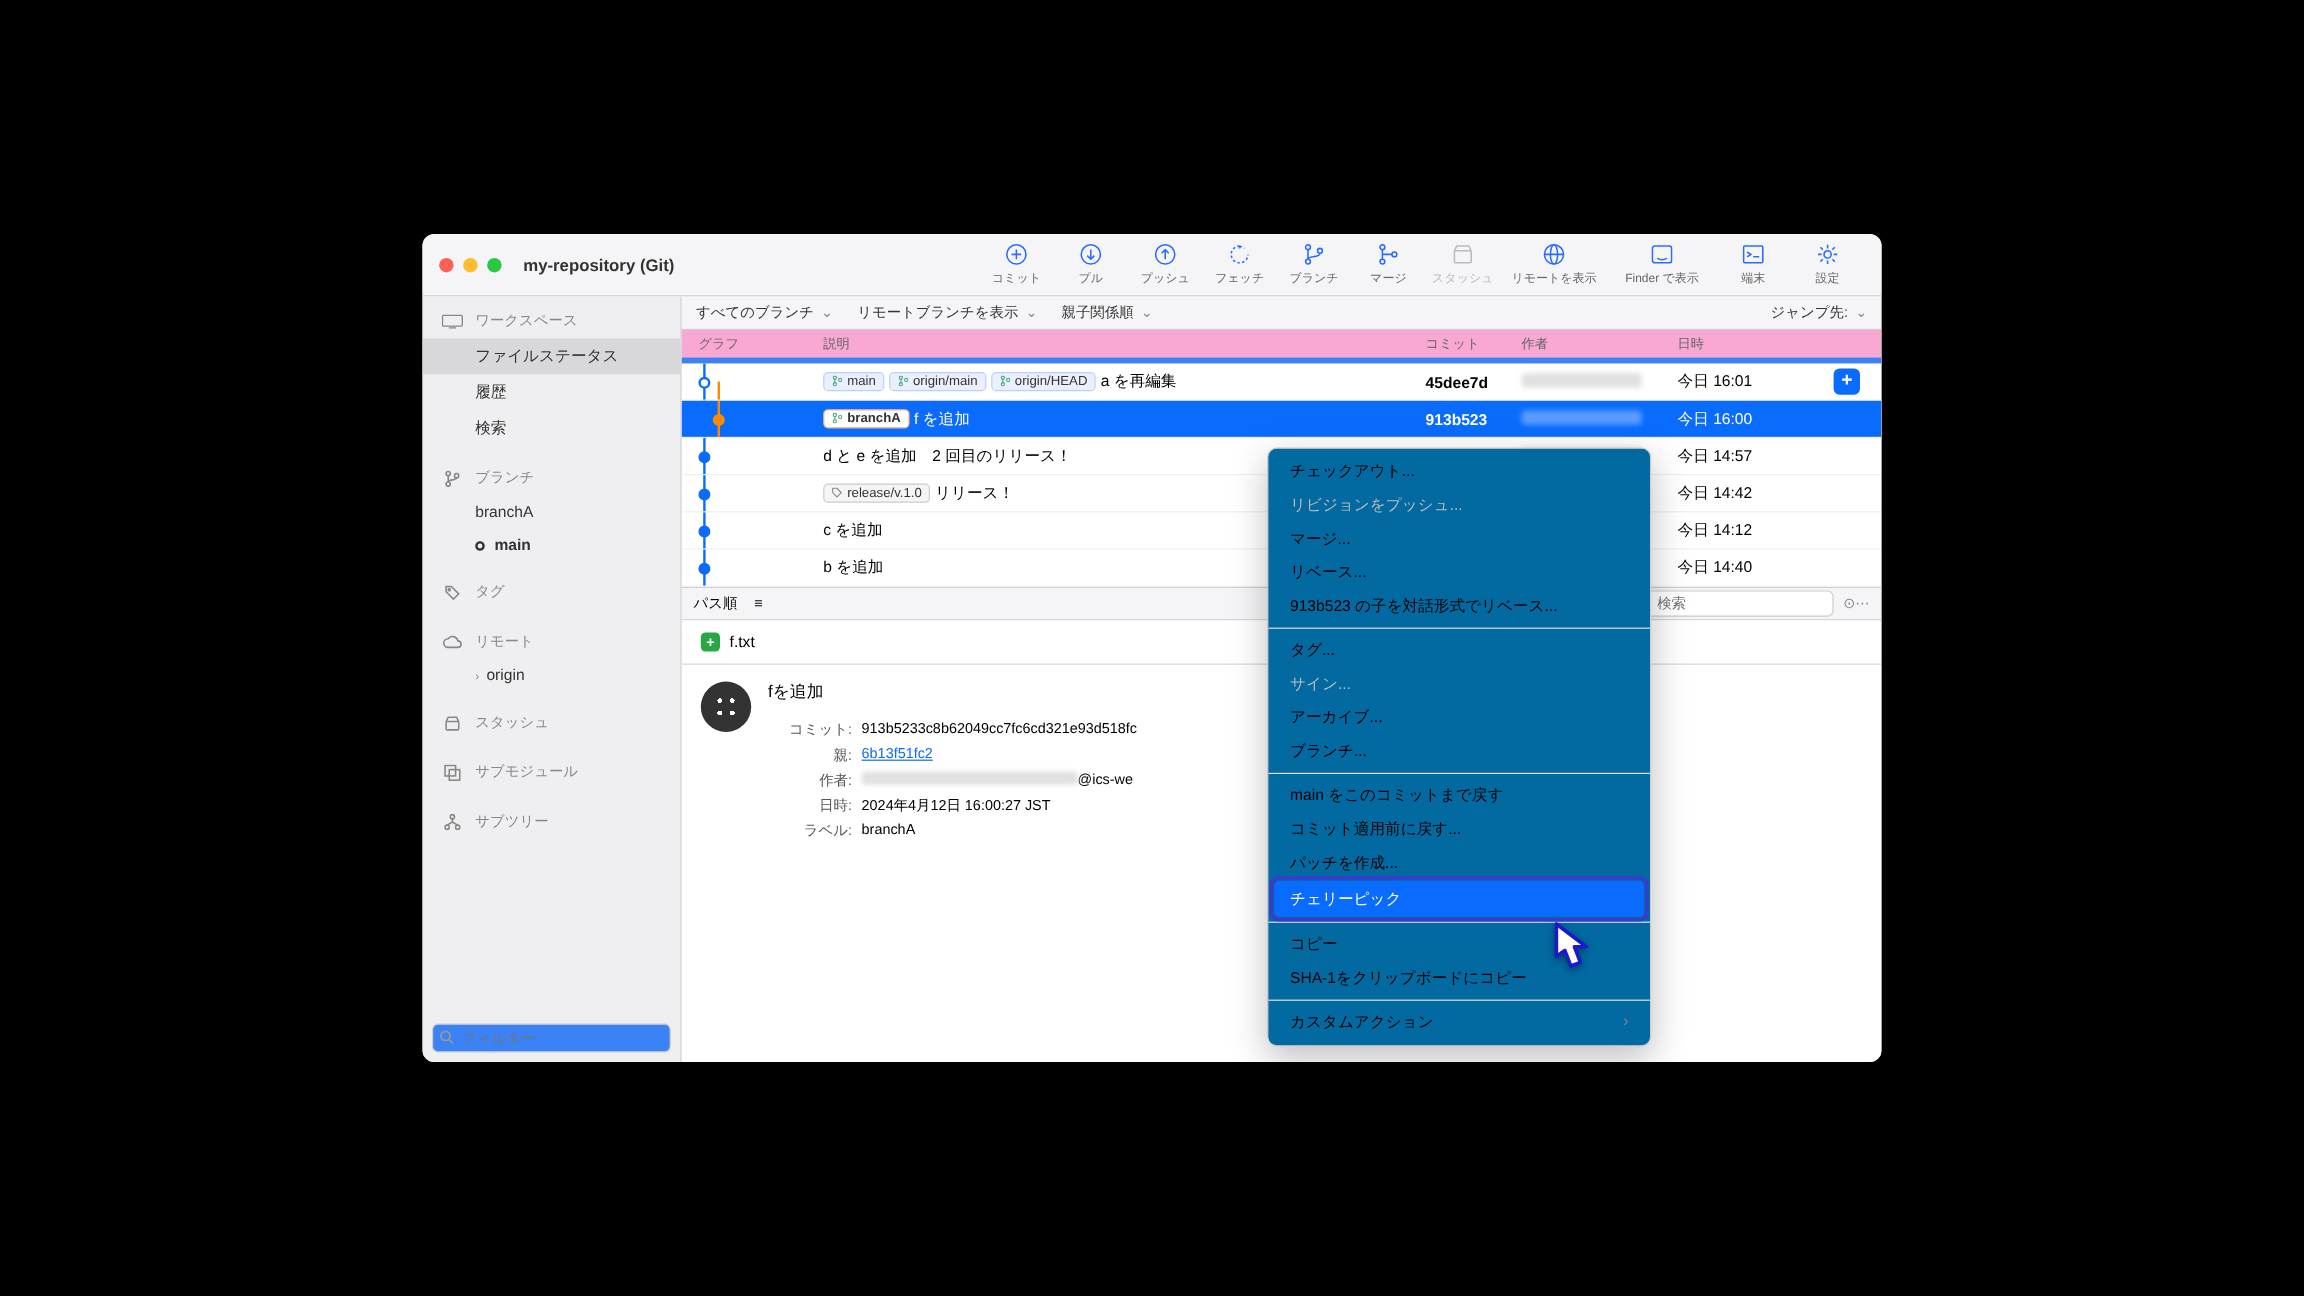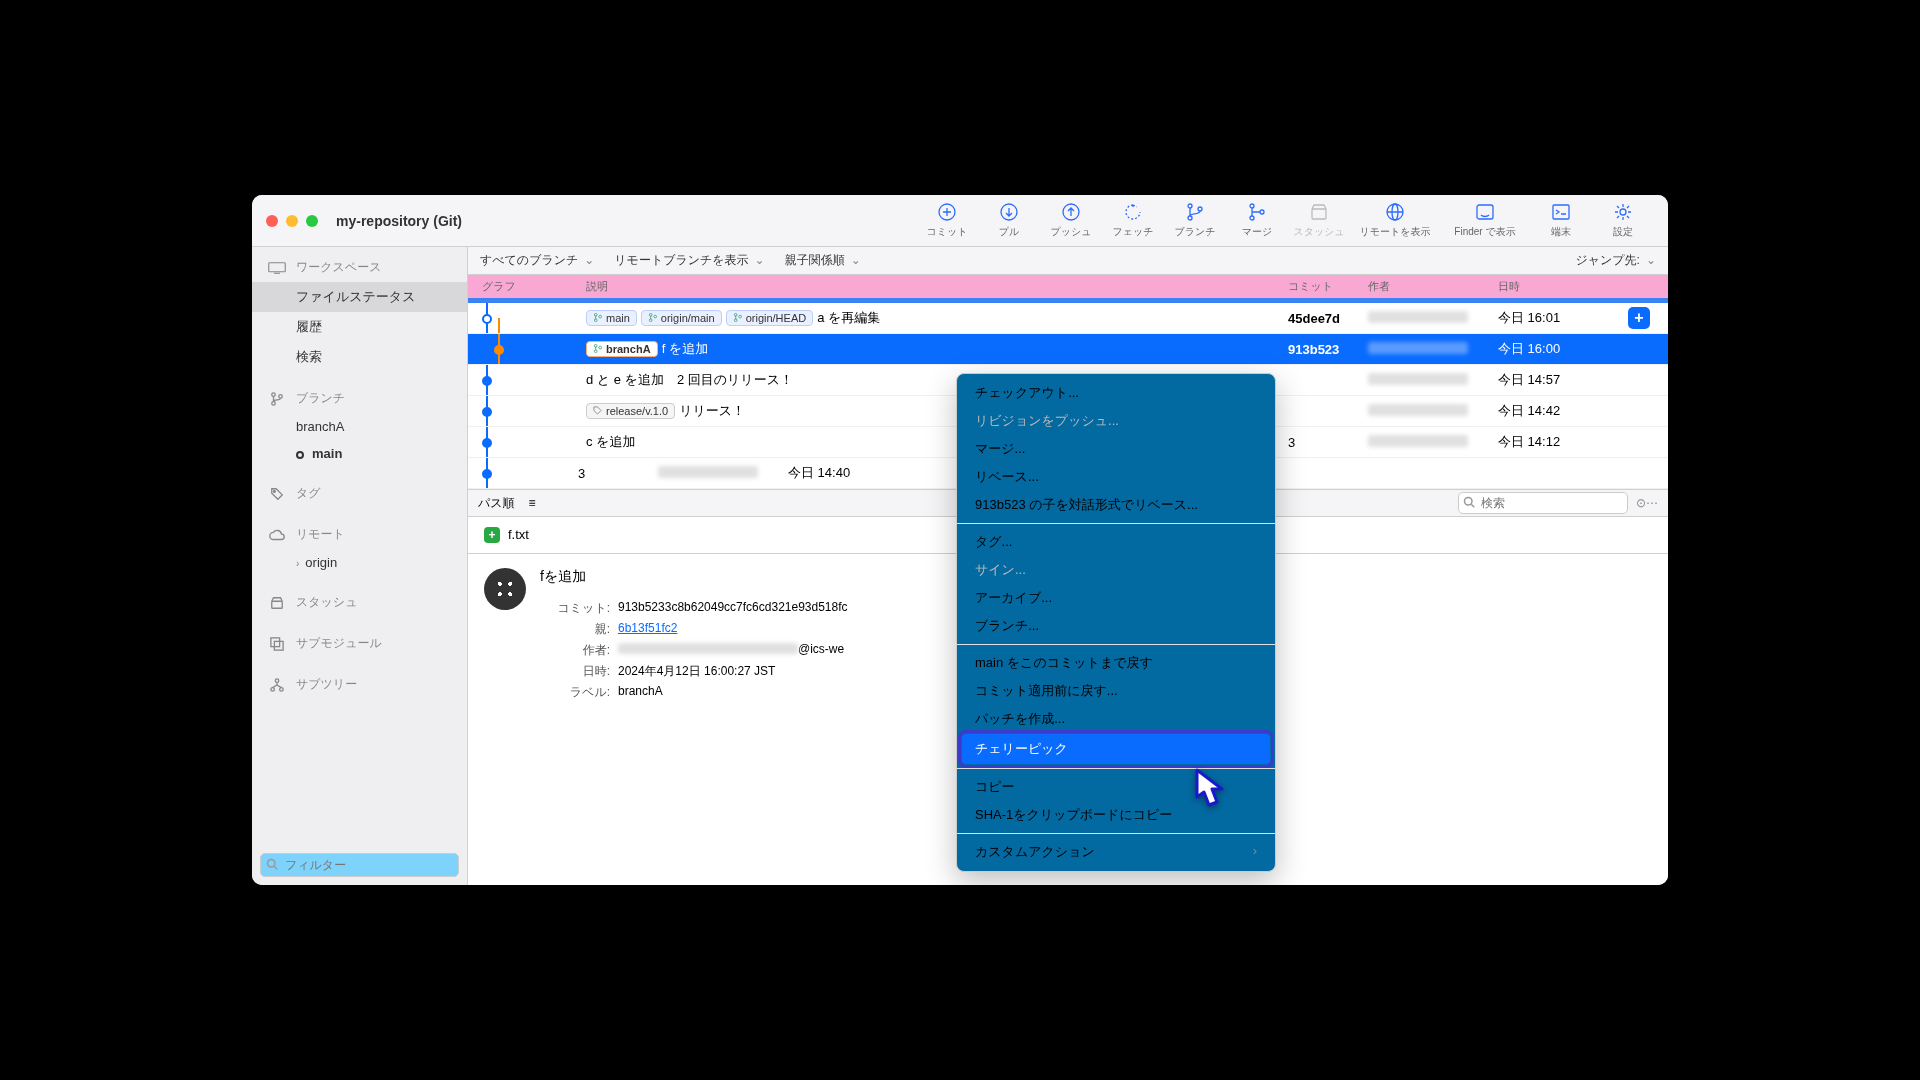--- a/index.html
+++ b/index.html
@@ -1,17 +1,17 @@
 <!DOCTYPE html>
 <html><head>
 <meta charset="utf-8">
 <style>
 * { margin: 0; padding: 0; box-sizing: border-box; font-family: -apple-system, "Helvetica Neue", "Hiragino Sans", sans-serif; }
 body { background: #000; width: 1920px; height: 1080px; display: flex; align-items: center; justify-content: center; }
-.window { width: 1416px; height: 690px; background: #fff; border-radius: 10px; overflow: hidden; box-shadow: 0 20px 60px rgba(0,0,0,.5); display: flex; flex-direction: column; position: relative; }
+.window { width: 1216px; height: 690px; background: #fff; border-radius: 10px; overflow: hidden; box-shadow: 0 20px 60px rgba(0,0,0,.5); display: flex; flex-direction: column; position: relative; }
 .titlebar { height: 52px; background: #f5f5f7; border-bottom: 1px solid #d0d0d0; display: flex; align-items: center; padding: 0 14px; }
 .traffic { display: flex; gap: 8px; margin-right: 18px; }
 .tl { width: 12px; height: 12px; border-radius: 50%; }
 .tl.r{background:#ff5f57}.tl.y{background:#febc2e}.tl.g{background:#28c840}
 .title { font-size: 14px; font-weight: 600; color: #333; }
 .toolbar-icons { margin-left: auto; display: flex; gap: 0; }
 .tbi { width: 62px; display: flex; flex-direction: column; align-items: center; gap: 4px; cursor: pointer; color: #2b6cff; }
 .tbi.wide { width: 90px; }
 .tbi.dis { color: #bbb; }
 .tbi svg { width: 18px; height: 18px; }
@@ -21,21 +21,21 @@
 .sidebar { width: 216px; background: #efeff1; border-right: 1px solid #d0d0d0; display: flex; flex-direction: column; font-size: 13px; }
 .sgroup { padding: 6px 0; }
 .shead { display: flex; align-items: center; gap: 10px; padding: 6px 16px; color: #888; font-size: 12px; }
 .shead svg { width: 18px; height: 14px; }
 .sitem { padding: 6px 16px 6px 44px; color: #333; cursor: pointer; }
 .sitem.sel { background: #d8d8db; }
 .sitem.bold { font-weight: 700; }
 .sitem .dot { display:inline-block; width:8px; height:8px; border:2px solid #333; border-radius:50%; margin-right:8px; vertical-align:-1px; }
 .sitem .chev { display:inline-block; margin-right:6px; color:#888; font-size:10px; }
 .sfilter { margin-top: auto; padding: 8px; }
-.sfilter input { width: 100%; border: 1px solid #ccc; border-radius: 5px; padding: 4px 8px 4px 24px; font-size: 12px; background: #7dd3fc; }
+.sfilter input { width: 100%; border: 1px solid #ccc; border-radius: 5px; padding: 4px 8px 4px 24px; font-size: 12px; background: #3b82f6; }
 .sfilter-wrap { position: relative; }
 .sfilter-wrap svg { position: absolute; left: 6px; top: 5px; width: 12px; height: 12px; color: #999; }
 .main { flex: 1; display: flex; flex-direction: column; overflow: hidden; }
 .filters { height: 28px; background: #f5f5f7; border-bottom: 1px solid #d0d0d0; display: flex; align-items: center; padding: 0 12px; gap: 20px; font-size: 12px; color: #333; }
 .filters .sel-wrap::after { content: "⌄"; margin-left: 6px; color: #888; }
 .filters .jump { margin-left: auto; }
 .cols { height: 28px; background: #f9a8d4; border-bottom: 5px solid #3b82f6; display: flex; align-items: center; font-size: 11px; color: #666; font-weight: 500; }
 .c-graph{width:110px; padding-left:14px}
 .c-desc{flex:1; padding-left:8px}
 .c-commit{width:80px}
@@ -362,20 +362,21 @@
             <div class="c-commit">3</div>
             <div class="c-author"><span class="blur"></span></div>
             <div class="c-date">今日 14:12</div>
             <div class="c-plus"></div>
           </div>
           <div class="row">
             <div class="c-graph">
               <div class="line"></div>
               <div class="node fill"></div>
             </div>
+            <div class="c-desc"><span>b を追加</span></div>
             <div class="c-commit">3</div>
             <div class="c-author"><span class="blur"></span></div>
             <div class="c-date">今日 14:40</div>
             <div class="c-plus"></div>
           </div>
         </div>
       <div class="pathbar">
         <span class="sel-wrap">パス順</span>
         <span class="sel-wrap">≡</span>
         <div class="right">

